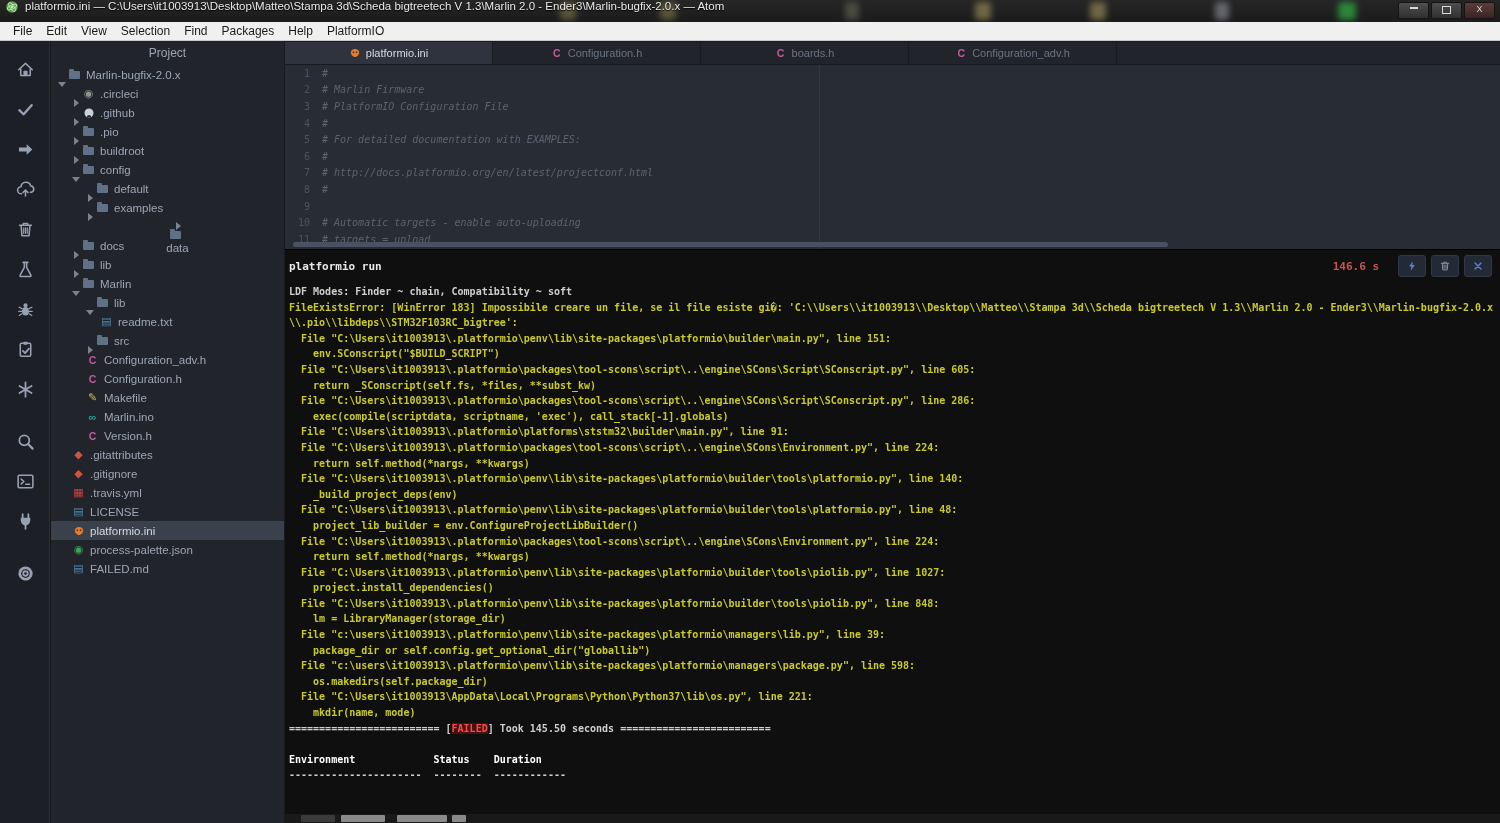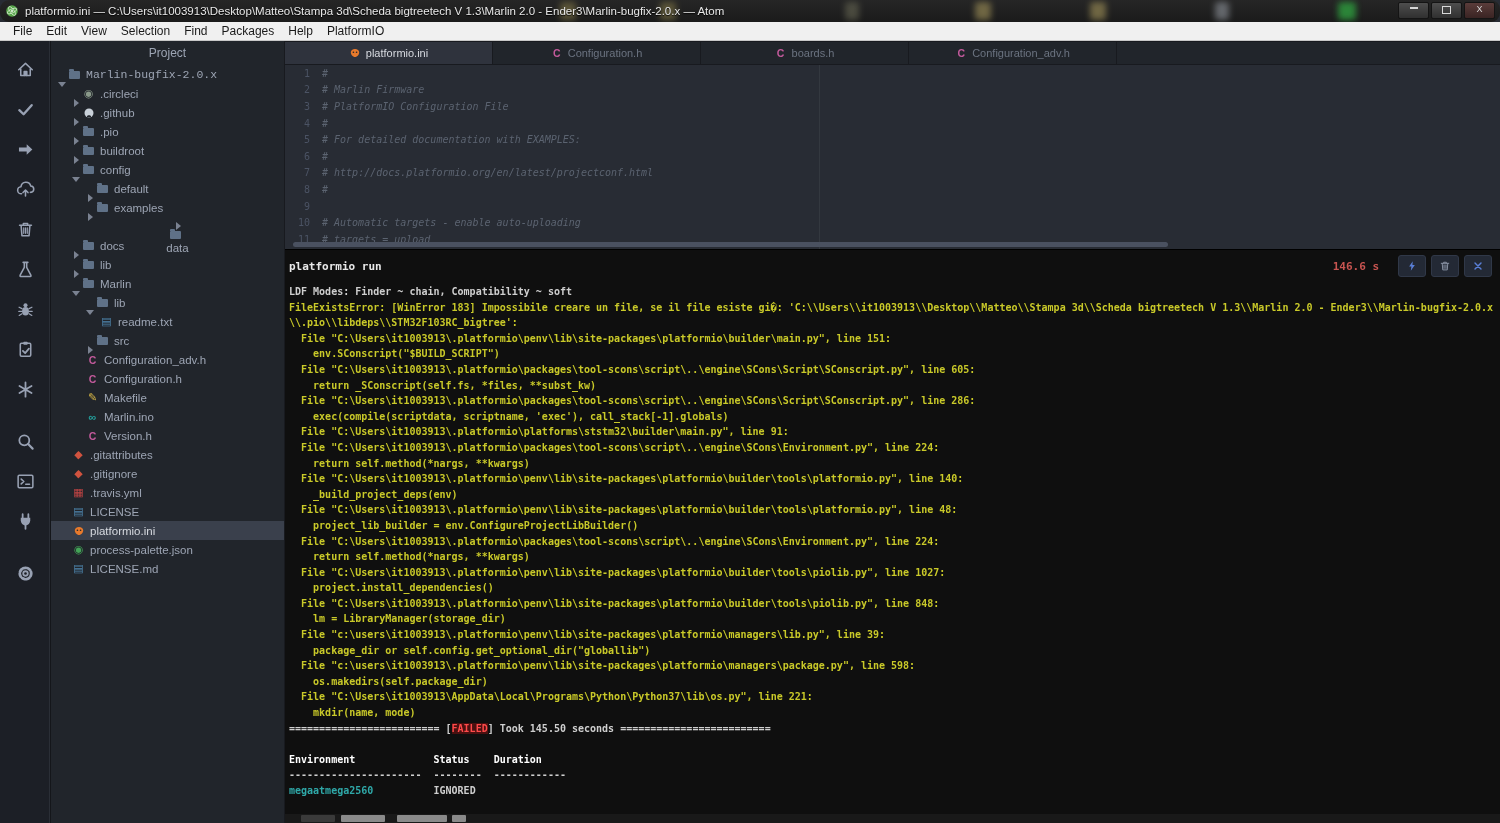--- a/index.html
+++ b/index.html
@@ -1,21 +1,21 @@
 <!DOCTYPE html>
 <html><head>
 <meta charset="utf-8">
 <style>
   html,body{margin:0;padding:0;width:1500px;height:823px;overflow:hidden;
     font-family:"Liberation Sans",sans-serif;background:#282c34;}
   .window{width:1500px;height:823px;display:flex;flex-direction:column;}
 
   
   .titlebar{height:22px;background:linear-gradient(#262626,#1b1b1b);position:relative;
-    display:flex;align-items:center;color:#e8e8e8;font-size:11.5px;flex:0 0 22px;overflow:hidden;border-radius:9px;}
+    display:flex;align-items:flex-start;color:#e8e8e8;font-size:11.5px;flex:0 0 22px;overflow:hidden;}
   .titlebar .blob{position:absolute;top:2px;height:18px;border-radius:3px;filter:blur(3px);opacity:.55;}
   .title-text{margin-left:6px;white-space:nowrap;position:relative;z-index:2;text-shadow:0 1px 1px #000;}
   .app-icon{width:14px;height:14px;margin-left:5px;position:relative;z-index:2;}
   .win-controls{position:absolute;right:5px;top:2px;display:flex;gap:2px;z-index:3;}
   .win-btn{width:29px;height:15px;background:linear-gradient(#4e4e4e,#303030);border:1px solid #141414;
     border-radius:2px;color:#d8d8d8;font-size:9px;line-height:13px;text-align:center;cursor:default;}
   .win-btn.close{background:linear-gradient(#5a3c3a,#3a2423);}
   .glyph-min{display:inline-block;width:8px;border-bottom:2px solid #d8d8d8;margin-bottom:3px;}
   .glyph-max{display:inline-block;width:7px;height:6px;border:1.5px solid #d8d8d8;margin-top:3px;}
 
@@ -236,21 +236,21 @@
                 <circle cx="8" cy="8" r="1.9" stroke-width="1.5"></circle>
               </svg>
             </span>
           </button>
         </div>
       </div>
 
     <div class="tree-panel">
       <div class="tree-header">Project</div>
       <div class="tree">
-          <div class="tree-row" style="padding-left: 6px; font-family: Liberation Mono, monospace;">
+          <div class="tree-row" style="padding-left: 6px;">
             <span class="chev down"></span>
             <span class="tree-icon">
               <span class="folder-glyph"></span>
             </span>
             <span>Marlin-bugfix-2.0.x</span>
           </div>
           <div class="tree-row" style="padding-left: 20px;">
             <span class="chev right"></span>
             <span class="tree-icon">
               <span style="color:#8a9a8a;">◉</span>
@@ -430,21 +430,21 @@
             <span class="tree-icon">
               <span style="color:#43a457;">◉</span>
             </span>
             <span>process-palette.json</span>
           </div>
           <div class="tree-row" style="padding-left: 20px;">
             <span class="chev" style="width: 0px; flex: 0 0 0px;"></span>
             <span class="tree-icon">
               <span style="color:#4f87b0;">▤</span>
             </span>
-            <span>LICENSE.md</span>
+            <span>FAILED.md</span>
           </div>
         </div>
     </div>
 
     <div class="editor-col">
       <div class="tabbar">
           <div class="tab active">
             <span class="tab-icon">
               <svg viewBox="0 0 16 16">
                 <path d="M8 2.6c3.3 0 5.6 1.9 5.6 4.4 0 2.8-2.5 6.4-5.6 6.4S2.4 9.8 2.4 7c0-2.5 2.3-4.4 5.6-4.4z" fill="#e87a2c"></path>
@@ -577,21 +577,20 @@
             <div class="t-line"><span class="ty">  File "c:\users\it1003913\.platformio\penv\lib\site-packages\platformio\managers\lib.py", line 39:</span></div>
             <div class="t-line"><span class="ty">    package_dir or self.config.get_optional_dir("globallib")</span></div>
             <div class="t-line"><span class="ty">  File "c:\users\it1003913\.platformio\penv\lib\site-packages\platformio\managers\package.py", line 598:</span></div>
             <div class="t-line"><span class="ty">    os.makedirs(self.package_dir)</span></div>
             <div class="t-line"><span class="ty">  File "C:\Users\it1003913\AppData\Local\Programs\Python\Python37\lib\os.py", line 221:</span></div>
             <div class="t-line"><span class="ty">    mkdir(name, mode)</span></div>
             <div class="t-line"><span class="tw">========================= [</span><span class="tfail">FAILED</span><span class="tw">] Took 145.50 seconds =========================</span></div>
             <div class="t-line">&nbsp;</div>
             <div class="t-line"><span class="thw">Environment             Status    Duration</span></div>
             <div class="t-line"><span class="tw">----------------------  --------  ------------</span></div>
-            <div class="t-line"><span class="tc">megaatmega2560</span><span class="tw">          IGNORED</span></div>
           </div>
         <div class="t-scroll">
           <span class="t-thumb" style="left:16px;width:34px;background:#3a3a3a;"></span>
           <span class="t-thumb" style="left:56px;width:44px;background:#8a8a8a;"></span>
           <span class="t-thumb" style="left:112px;width:50px;background:#8a8a8a;"></span>
           <span class="t-thumb" style="left:167px;width:14px;background:#8a8a8a;"></span>
         </div>
       </div>
     </div>
   </div>

